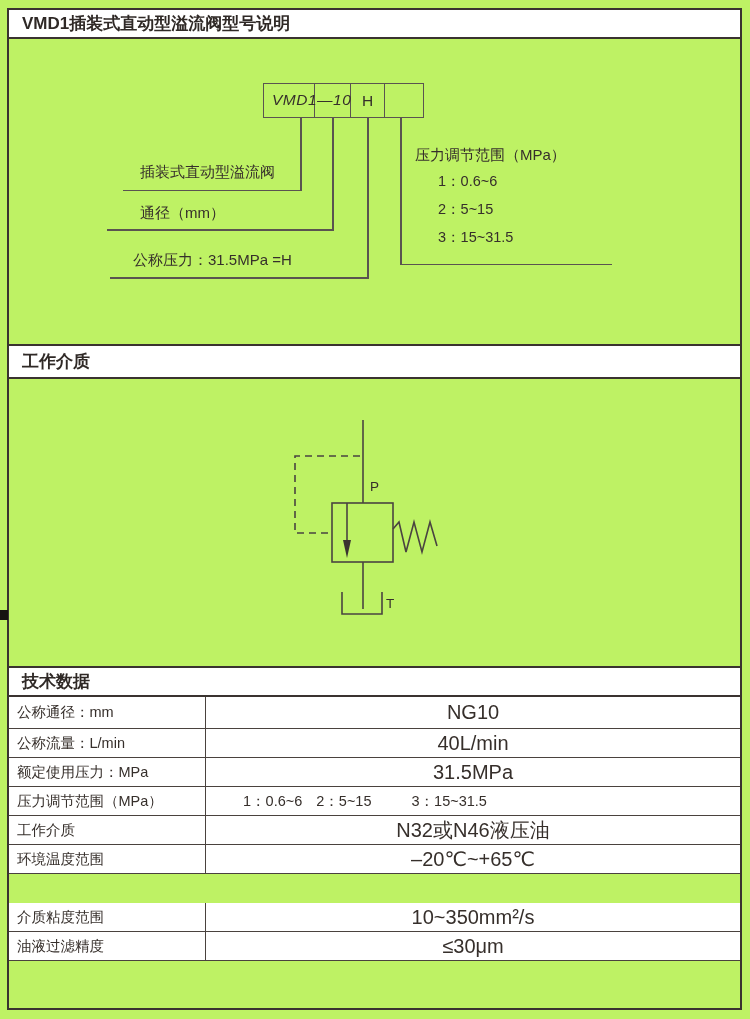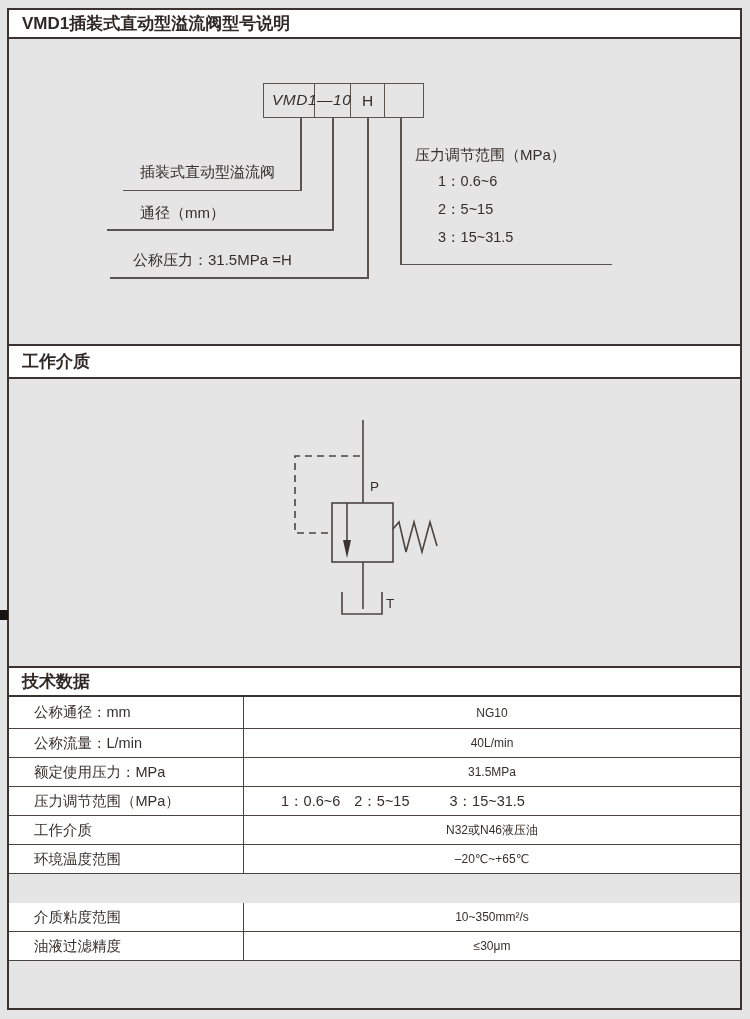--- a/index.html
+++ b/index.html
@@ -1,17 +1,17 @@
 <!DOCTYPE html>
 <html><head>
 <meta charset="utf-8">
 <style>
   html,body{margin:0;padding:0;background:#ffffff;}
   body{font-family:"Liberation Sans","DejaVu Sans",sans-serif;color:#362f2b;}
-  #canvas{position:relative;width:750px;height:1019px;background:#e5e5e5;overflow:hidden;}
+  #canvas{position:relative;width:750px;height:1019px;background:#bef264;overflow:hidden;}
   .abs{position:absolute;box-sizing:border-box;}
   
   .frame{left:7px;top:8px;width:735px;height:1002px;border:2px solid #3a3330;}
   .bar{left:7px;width:735px;border:2px solid #3a3330;background:#ffffff;
        font-weight:bold;font-size:17px;padding-left:13px;display:flex;align-items:center;color:#2f2926;}
   .bar-title{top:8px;height:31px;}
   .bar-symbol{top:344px;height:35px;}
   .bar-tech{top:666px;height:31px;}
   
   .codebox{left:263px;top:83px;width:161px;height:35px;border:1.5px solid #5a5450;display:flex;}
@@ -21,23 +21,23 @@
   .codecell.c3{width:34px;border-right:1.5px solid #5a5450;display:flex;align-items:center;justify-content:center;font-size:15.5px;}
   .codecell.c4{flex:1;}
   .codemain{left:272px;top:91px;font-size:15.5px;letter-spacing:0.5px;white-space:nowrap;font-style:italic;}
   
   .vline{width:1.5px;background:#5a5450;}
   .hline{height:1.5px;background:#5a5450;}
   .lbl{font-size:15px;white-space:nowrap;color:#362f2b;}
   .range-item{font-size:14.5px;white-space:nowrap;}
   
   .t-row{left:9px;width:731px;display:flex;border-bottom:1px solid #4a423e;background:#ffffff;}
-  .t-label{width:235px;border-right:1px solid #4a423e;display:flex;align-items:center;
-           padding-left:25px;font-size:14.5px;box-sizing:border-box;white-space:nowrap;}
-  .t-value{flex:1;display:flex;align-items:center;justify-content:center;font-size:12px;white-space:nowrap;}
+  .t-label{width:197px;border-right:1px solid #4a423e;display:flex;align-items:center;
+           padding-left:8px;font-size:14.5px;box-sizing:border-box;white-space:nowrap;}
+  .t-value{flex:1;display:flex;align-items:center;justify-content:center;font-size:20px;white-space:nowrap;}
   .t-value-left{flex:1;display:flex;align-items:center;justify-content:flex-start;font-size:14.5px;white-space:nowrap;}
   .tab-mark{left:0;top:610px;width:8px;height:10px;background:#171310;}
 </style>
 </head>
 <body>
 
 <div id="canvas">
 
   <div class="abs frame"></div>
 

